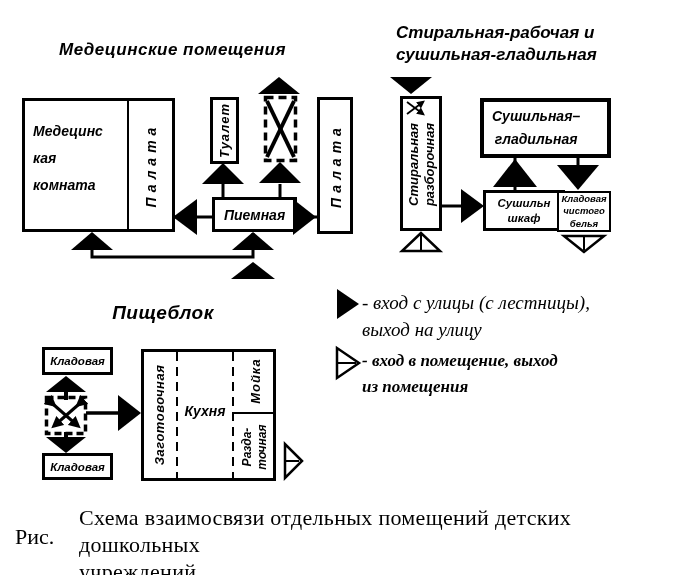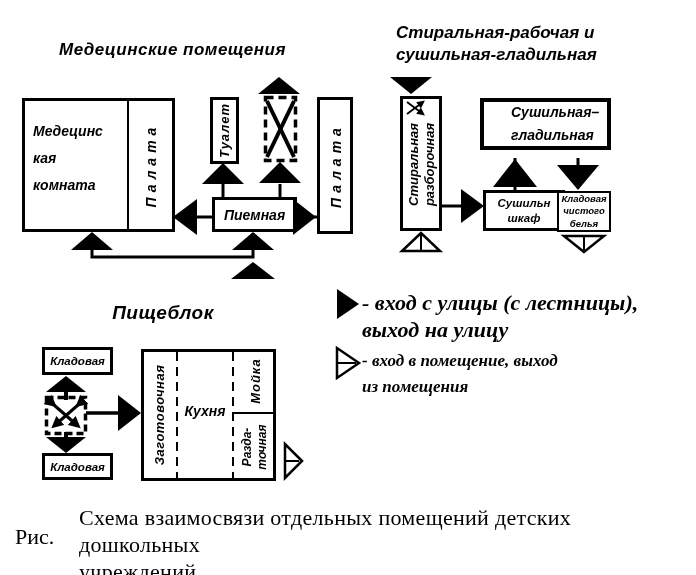--- a/index.html
+++ b/index.html
@@ -39,22 +39,22 @@
 
   <div class="abs box flexc lbl layer2" style="left:212px;top:197px;width:85px;height:35px;font-size:14px;">Пиемная</div>
 
   <div class="abs title pre layer2" style="left:396px;top:22px;width:250px;font-size:17px;line-height:22px;">Стиральная-рабочая и
 сушильная-гладильная</div>
 
   <div class="abs box layer2" style="left:400px;top:96px;width:42px;height:135px;"></div>
   <div class="abs lbl flexc rot pre ctr layer4" style="left:358px;top:148px;width:126px;height:33px;font-size:13px;line-height:16px;">Стиральная
 разборочная</div>
 
-  <div class="abs box lbl pre layer2" style="left:480px;top:98px;width:131px;height:52px;border-width:4px;display:flex;align-items:center;
-              padding-left:27px;font-size:14px;line-height:23px;">Сушильная–
+  <div class="abs box lbl pre layer2" style="left:480px;top:98px;width:131px;height:60px;border-width:4px;display:flex;align-items:center;
+              padding-left:8px;font-size:14px;line-height:23px;text-align:center;">Сушильная–
 гладильная</div>
 
   <div class="abs box flexc lbl pre ctr layer2" style="left:483px;top:190px;width:82px;height:41px;font-size:11.5px;line-height:15px;">Сушильн
 шкаф</div>
 
   <div class="abs box flexc lbl pre ctr layer2" style="left:557px;top:191px;width:54px;height:41px;border-width:2px;font-size:9.5px;line-height:12.5px;">Кладовая
 чистого
 белья</div>
 
   <div class="abs title ctr layer2" style="left:98px;top:302px;width:130px;font-size:19px;letter-spacing:0.5px;">Пищеблок</div>
@@ -63,21 +63,21 @@
 
   <div class="abs box flexc lbl layer2" style="left:42px;top:453px;width:71px;height:27px;font-size:11.5px;">Кладовая</div>
 
   <div class="abs box layer2" style="left:141px;top:349px;width:135px;height:132px;"></div>
   <div class="abs lbl flexc rot layer4" style="left:95px;top:406px;width:128px;height:18px;font-size:13px;letter-spacing:0.5px;">Заготовочная</div>
   <div class="abs lbl flexc layer4" style="left:178px;top:398px;width:54px;height:26px;font-size:14px;text-align:center;">Кухня</div>
   <div class="abs lbl flexc rot layer4" style="left:225px;top:373px;width:60px;height:16px;font-size:13px;letter-spacing:1px;">Мойка</div>
   <div class="abs lbl flexc rot pre ctr layer4" style="left:223px;top:432px;width:64px;height:30px;font-size:12px;line-height:15px;">Разда-
 точная</div>
 
-  <div class="abs serif pre layer2" style="left:362px;top:289px;width:300px;font-size:22px;font-weight:bold;font-style:italic;line-height:27px;">- вход с улицы (с лестницы),
+  <div class="abs serif pre layer2" style="left:362px;top:289px;width:300px;font-size:19px;font-weight:normal;font-style:italic;line-height:27px;">- вход с улицы (с лестницы),
 выход на улицу</div>
   <div class="abs serif pre layer2" style="left:362px;top:348px;width:300px;font-size:17px;font-weight:bold;font-style:italic;line-height:26px;">- вход в помещение, выход
 из помещения</div>
 
   <div class="abs serif layer2" style="left:15px;top:524px;font-size:22px;">Рис.</div>
   <div class="abs serif pre layer2" style="left:79px;top:504px;width:610px;font-size:22px;line-height:27px;letter-spacing:0.3px;font-family:Liberation Serif, serif;">Схема взаимосвязи отдельных помещений детских дошкольных
 учреждений</div>
 
   <svg class="layer3" width="696" height="575" viewBox="0 0 696 575">
     <defs>

